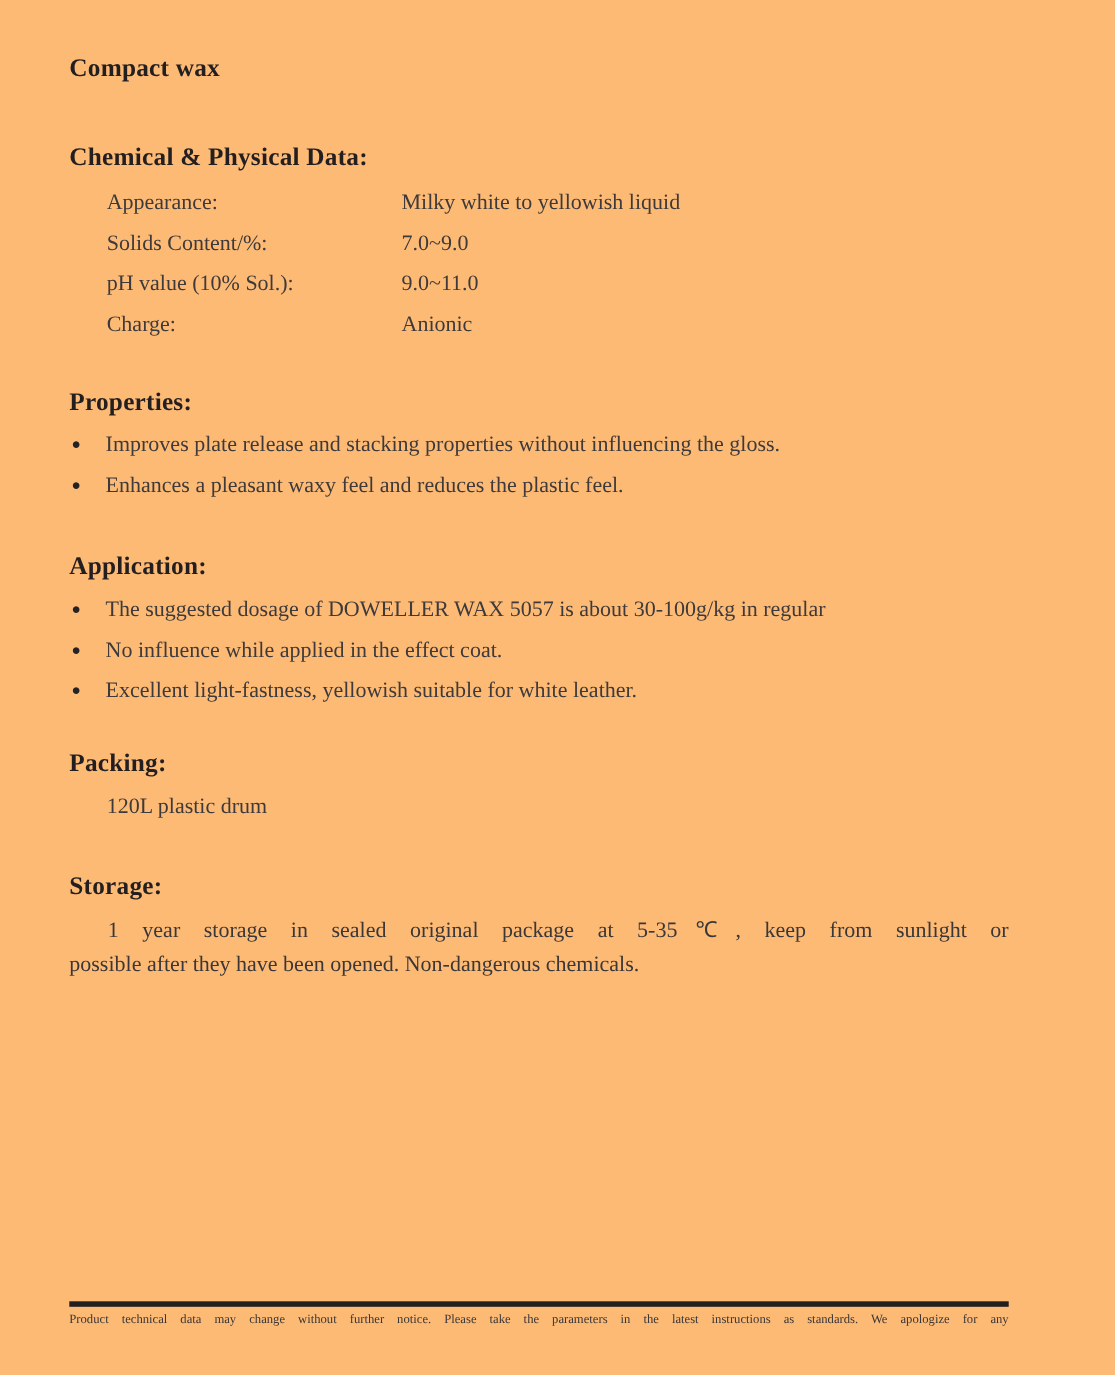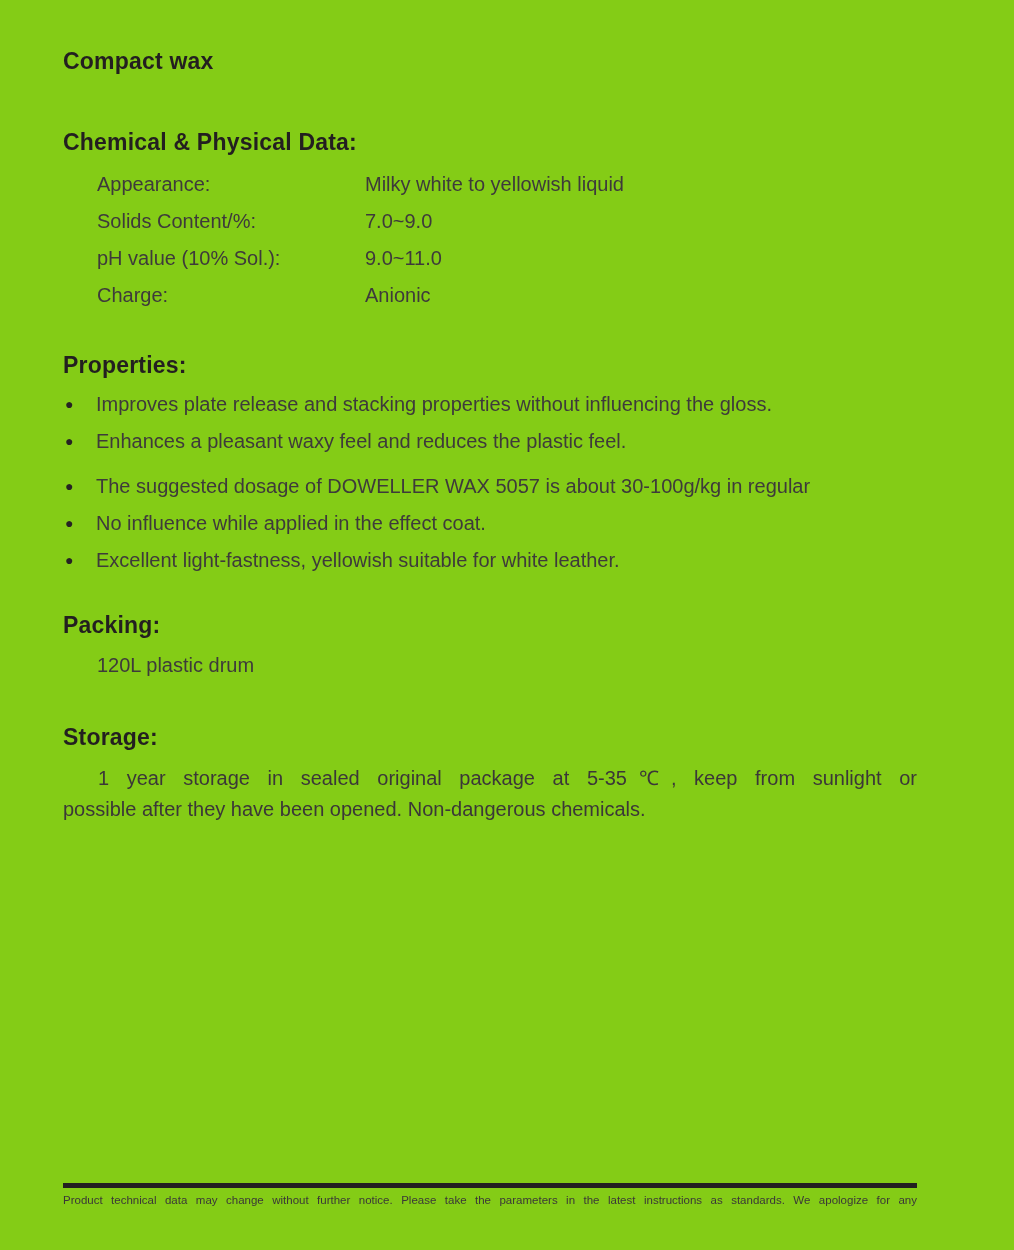--- a/index.html
+++ b/index.html
@@ -1,22 +1,22 @@
 <!DOCTYPE html>
 <html><head>
 <meta charset="utf-8">
 <style>
   * { margin:0; padding:0; box-sizing:border-box; }
   html, body { background:#ffffff; }
   .page {
     position:relative;
     width:1014px;
     height:1250px;
-    background:#84cc16;
-    font-family:Liberation Sans, sans-serif;
+    background:#fdba74;
+    font-family:Liberation Serif, serif;
     color:#3e3a3b;
     overflow:hidden;
   }
   .content { position:absolute; left:63px; top:0; width:854px; }
 
   .doc-title {
     margin-top:48px;
     font-size:23px; line-height:27px; font-weight:700;
     color:#231f20; letter-spacing:0.2px;
   }
@@ -89,20 +89,21 @@
           <span class="line">Improves plate release and stacking properties without influencing the gloss.</span>
         </li>
         <li class="bullet-item">
           <span class="bullet">●</span>
           <span class="line">Enhances a pleasant waxy feel and reduces the plastic feel.</span>
         </li>
       </ul>
     </section>
 
     <section>
+      <h2 class="sec" id="app-heading">Application:</h2>
       <ul class="bullet-list" id="app-list">
         <li class="bullet-item">
           <span class="bullet">●</span>
           <span class="line">The suggested dosage of DOWELLER WAX 5057 is about 30-100g/kg in regular</span>
         </li>
         <li class="bullet-item">
           <span class="bullet">●</span>
           <span class="line">No influence while applied in the effect coat.</span>
         </li>
         <li class="bullet-item">

